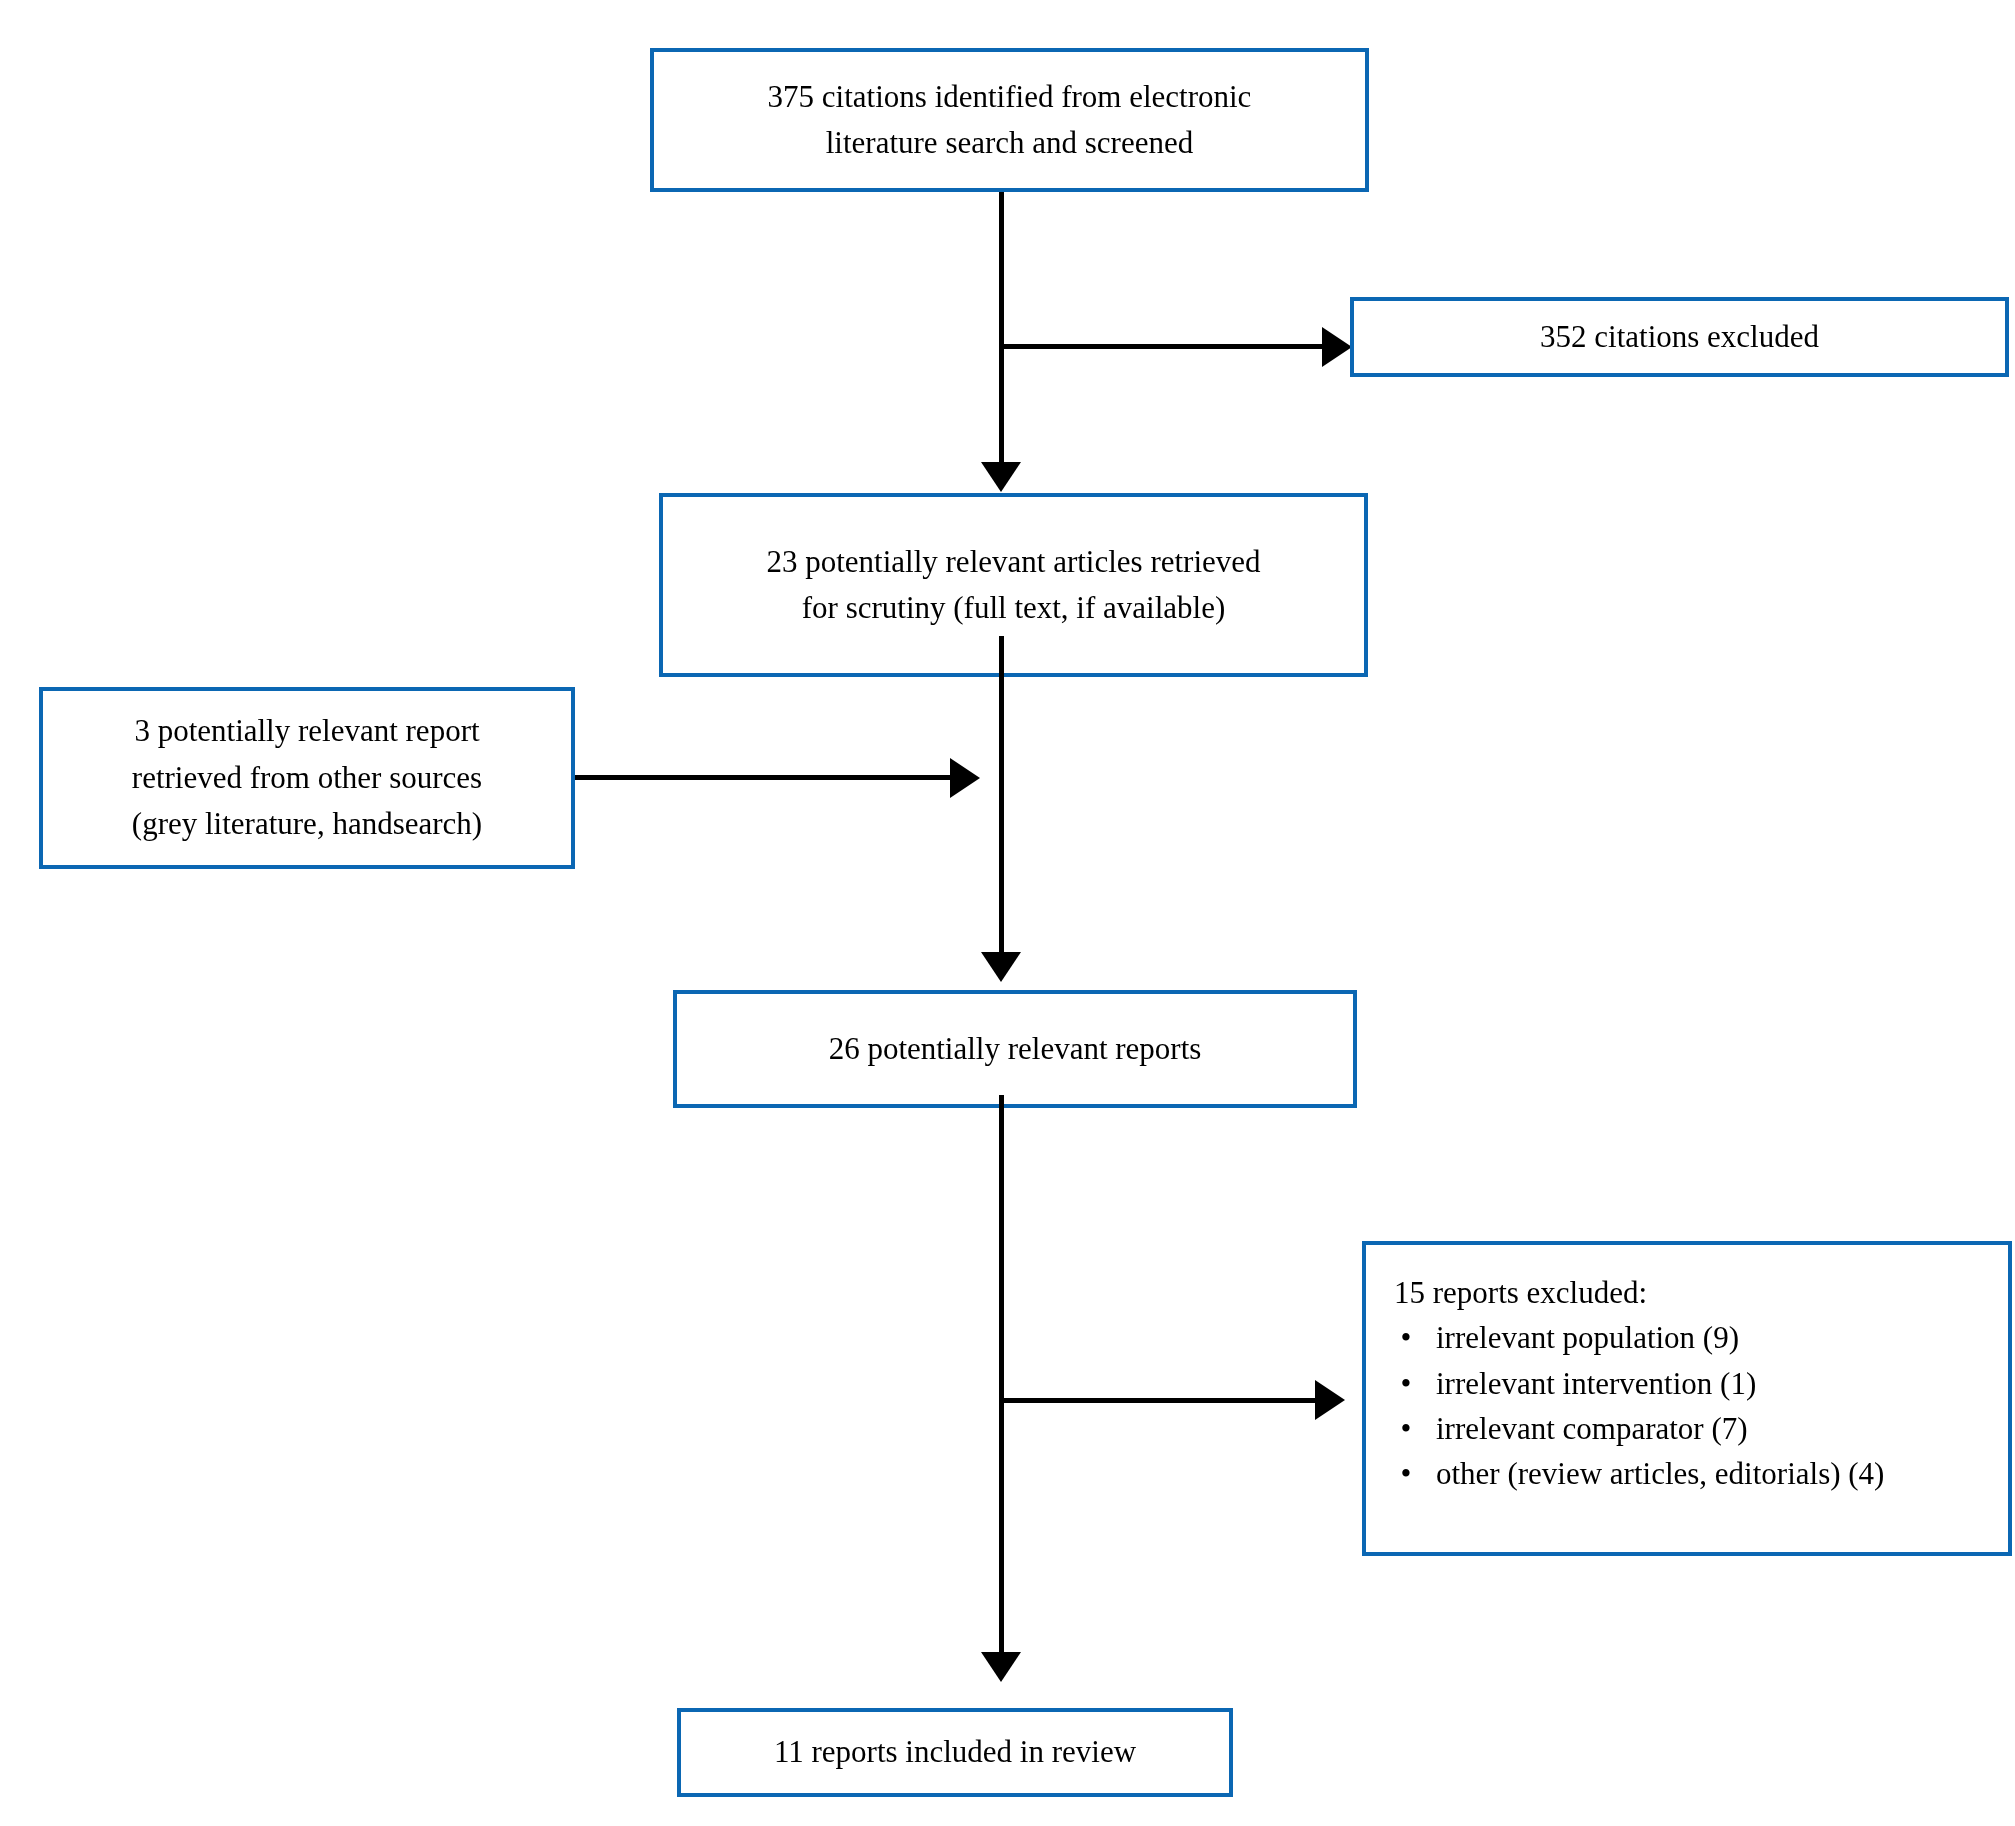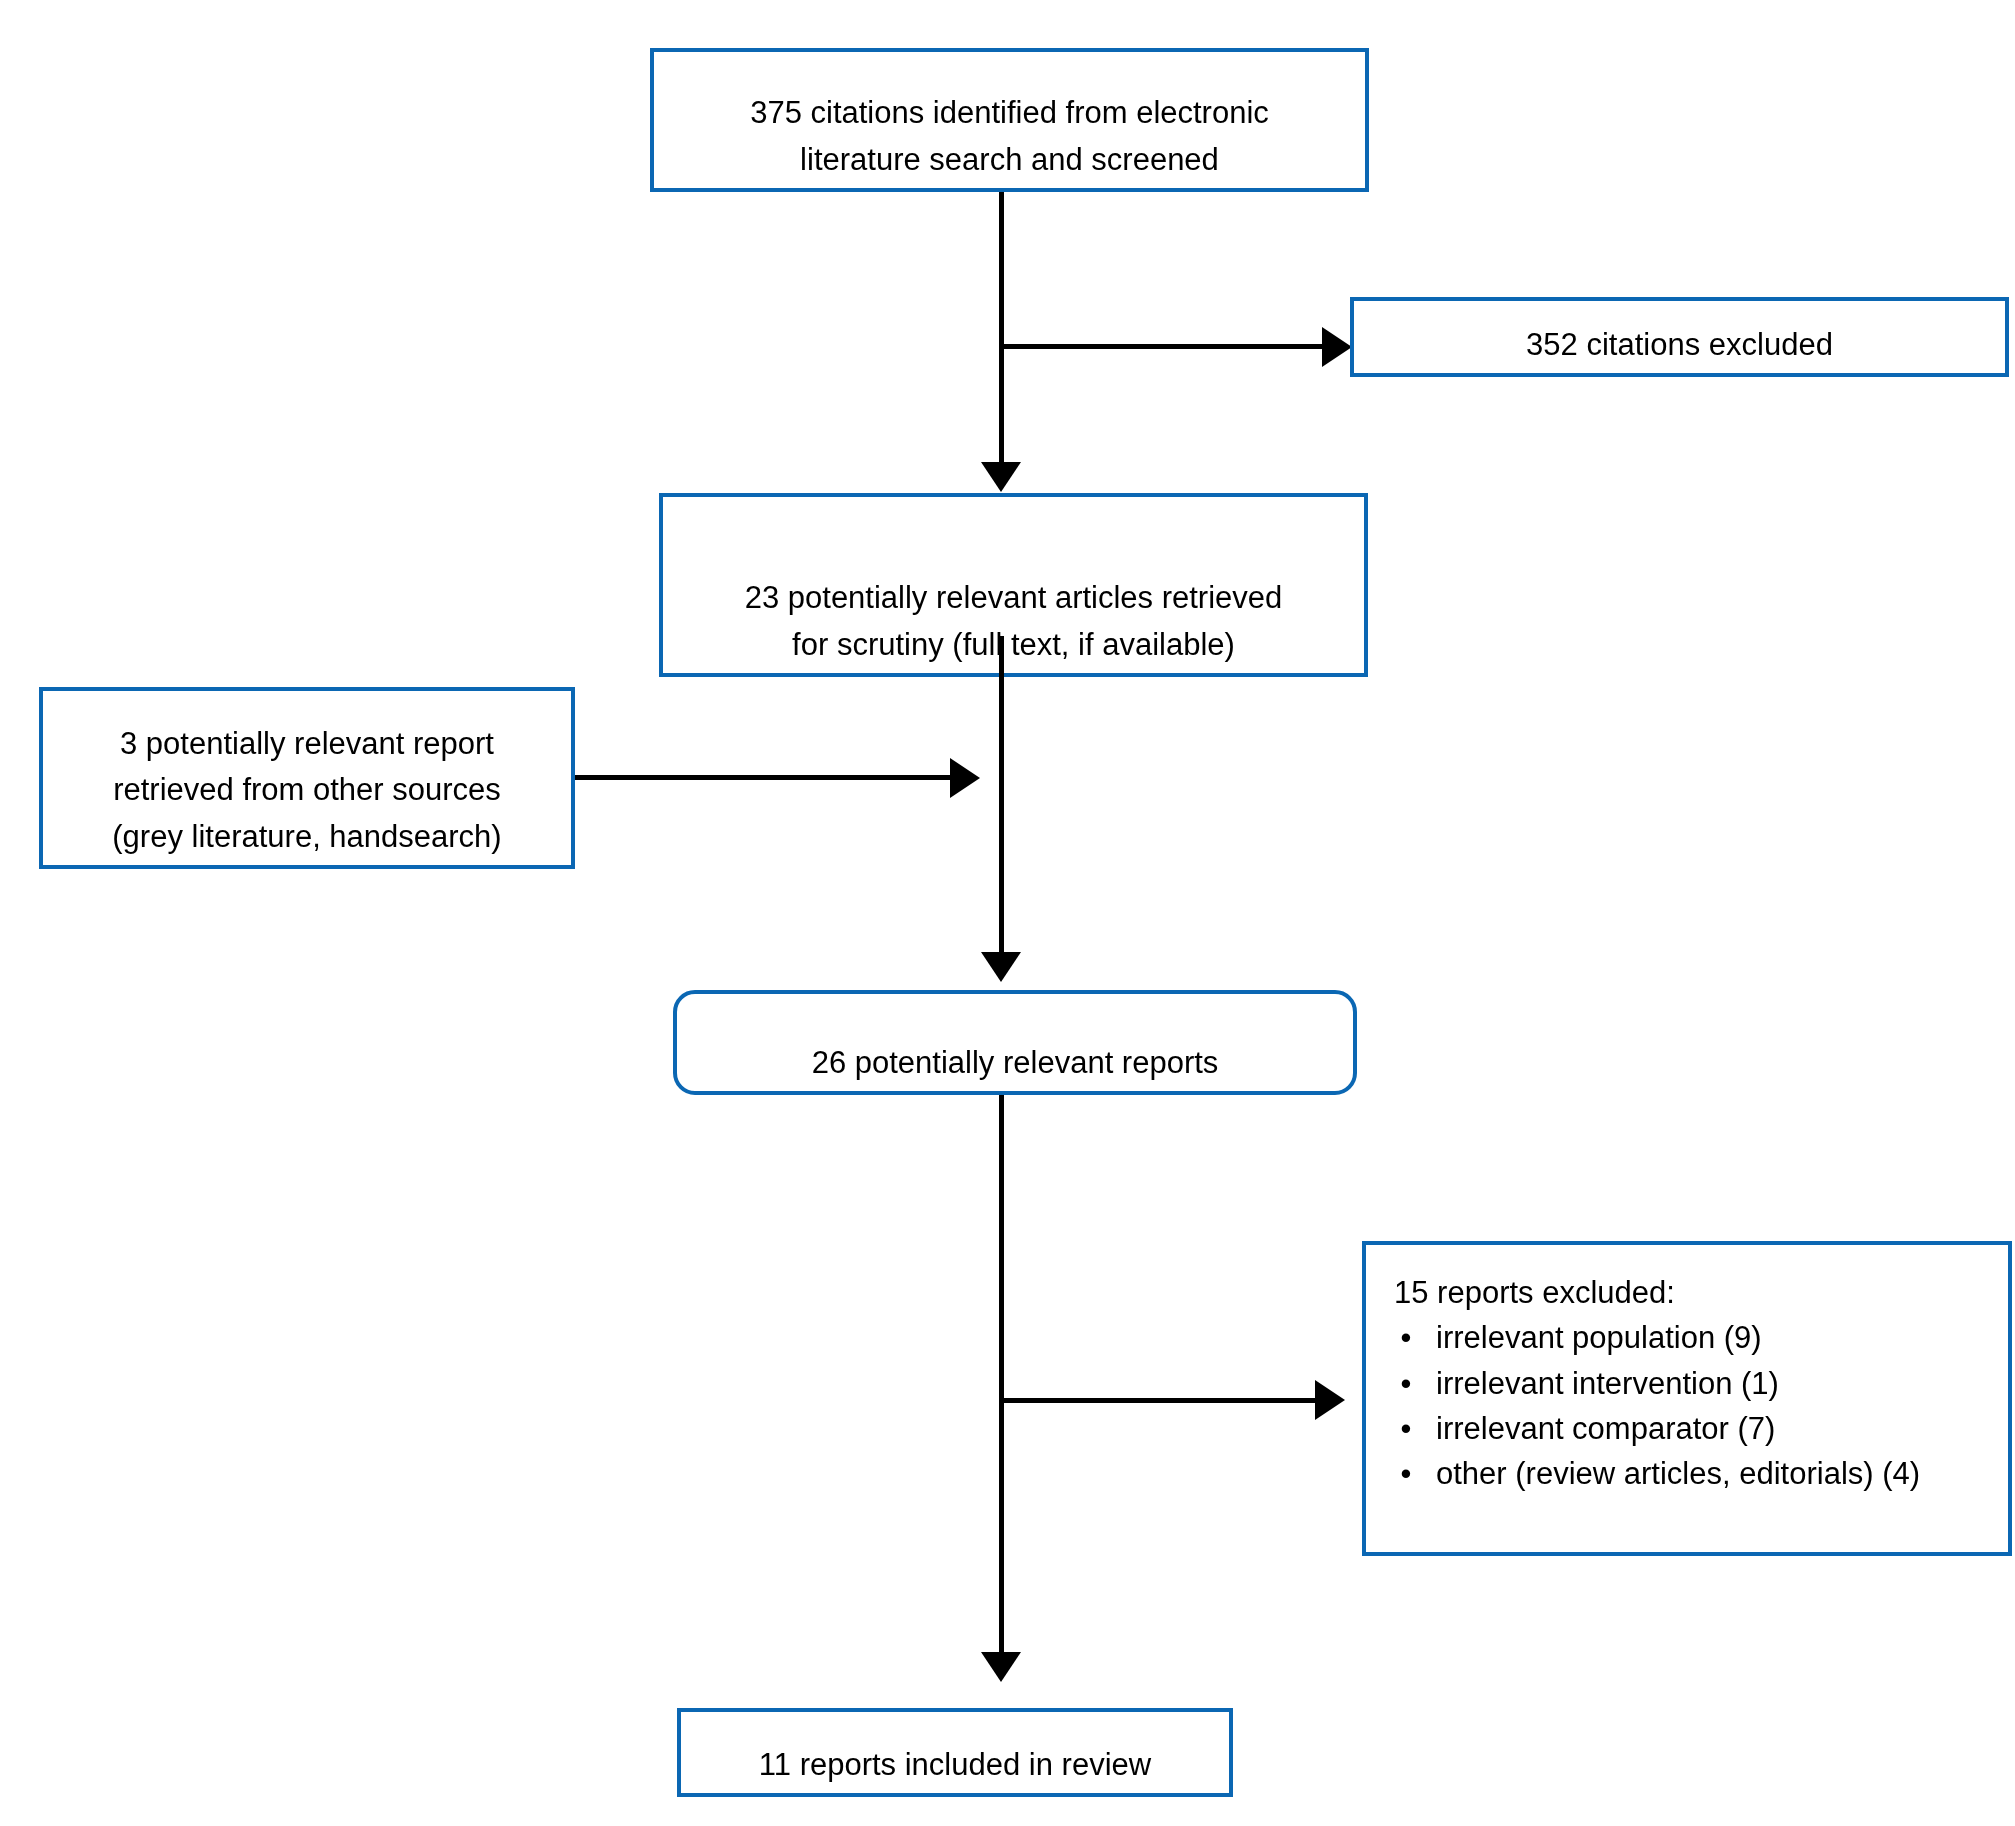--- a/index.html
+++ b/index.html
@@ -14,26 +14,27 @@
     background: #ffffff;
     font-family: "Liberation Sans", sans-serif;
     color: #000000;
   }
   .box {
     position: absolute;
     box-sizing: border-box;
     border: 4.1px solid #0b67b3;
     background: #ffffff;
     display: flex;
-    align-items: flex-end;
+    align-items: center;
     justify-content: center;
     text-align: center;
     font-size: 31px;
     line-height: 1.5;
     padding: 4.6px 18px;
+    font-family: Liberation Serif, serif;
   }
   .box .multiline {
     white-space: pre-line;
   }
   .box.list-box {
     display: block;
     text-align: left;
     padding: 25px 28px;
     line-height: 1.46;
   }
@@ -103,21 +104,21 @@
 retrieved from other sources
 (grey literature, handsearch)</span>
   </div>
 
   <div class="line" style="left:575px; top:775px; width:379px; height:5px;"></div>
   <div class="head-right" style="left:950px; top:758px;"></div>
 
   <div class="line" style="left:999px; top:636px; width:5px; height:319px;"></div>
   <div class="head-down" style="left:981px; top:952px;"></div>
 
-  <div class="box" style="left:673px; top:990px; width:684px; height:105px;border-radius:22px;">
+  <div class="box" style="left:673px; top:990px; width:684px; height:118px;">
     <span>26 potentially relevant reports</span>
   </div>
 
   <div class="line" style="left:999px; top:1095px; width:5px; height:561px;"></div>
   <div class="head-down" style="left:981px; top:1652px;"></div>
 
   <div class="line" style="left:999px; top:1398px; width:319px; height:5px;"></div>
   <div class="head-right" style="left:1315px; top:1380px;"></div>
 
   <div class="box list-box" style="left:1362px; top:1241px; width:650px; height:315px;">

